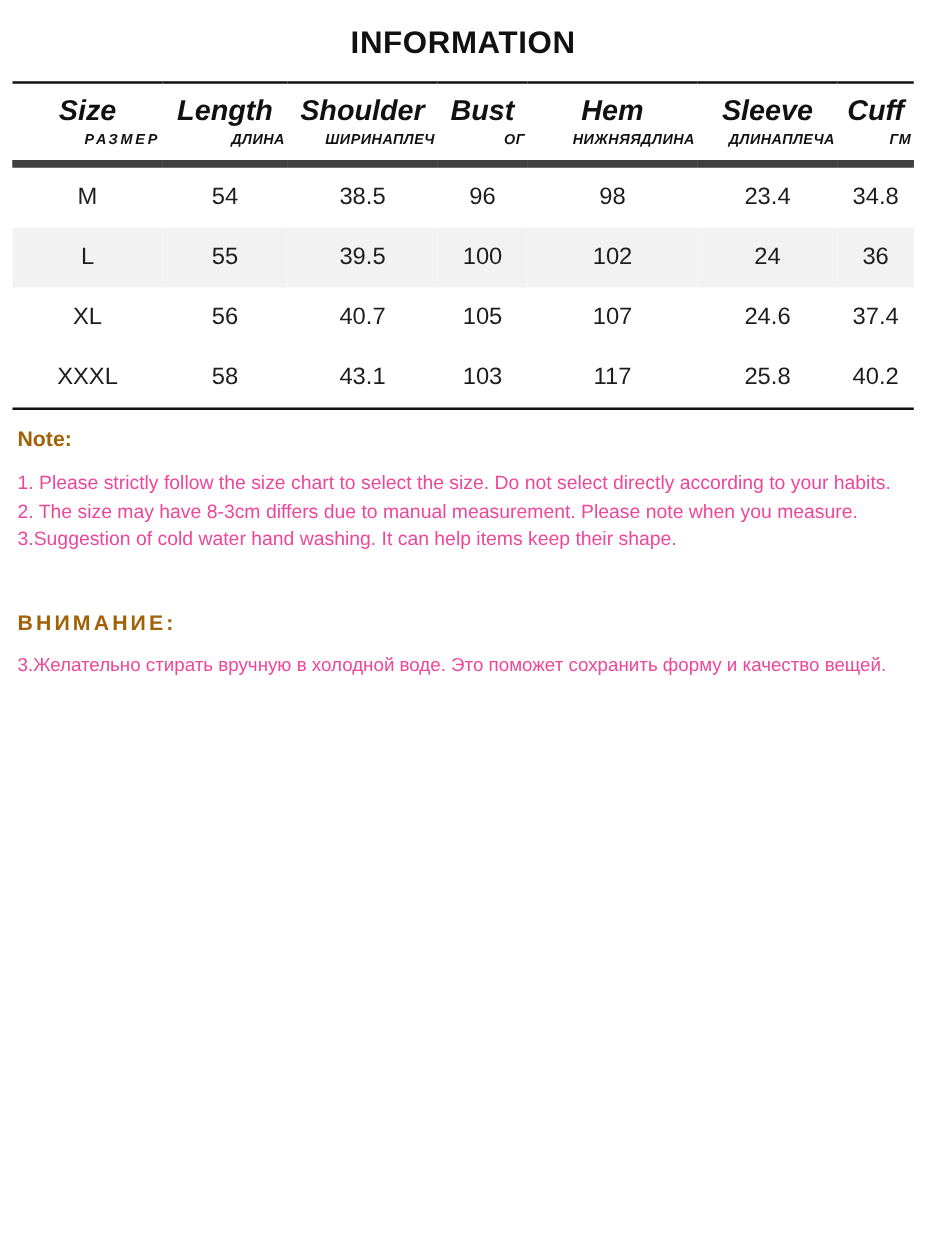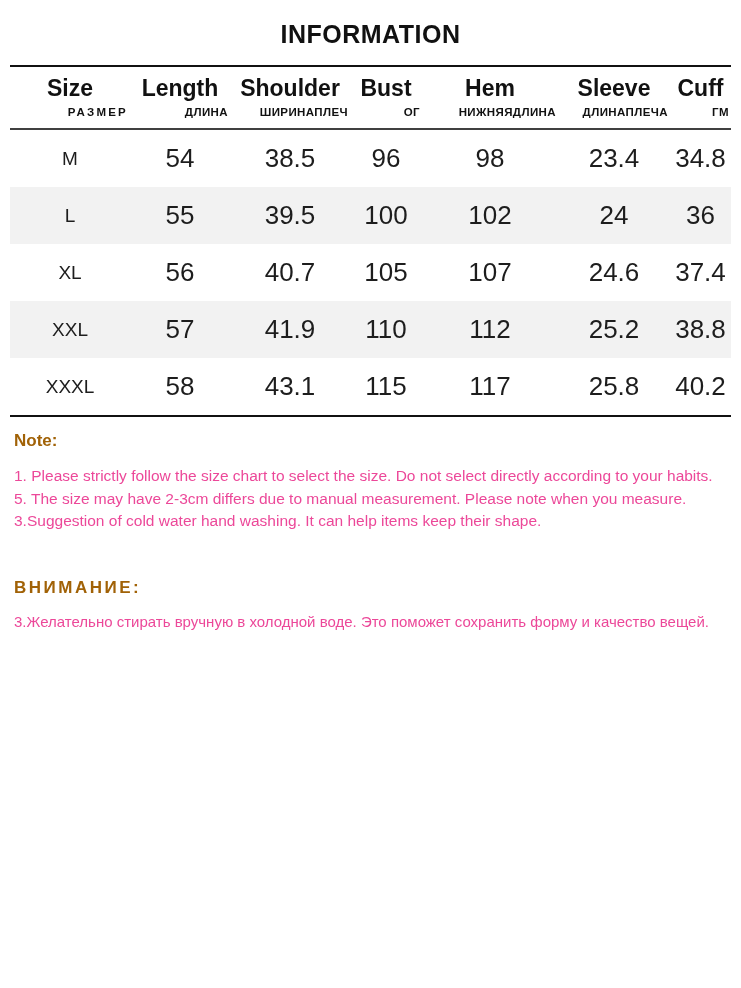--- a/index.html
+++ b/index.html
@@ -29,25 +29,26 @@
     color: #111;
   }
   table.size-chart {
     width: 721px;
     margin: 0 10px;
     border-collapse: collapse;
     table-layout: fixed;
   }
   table.size-chart thead th {
     border-top: 2px solid #111;
-    border-bottom: 2px solid #404040;
+    border-bottom: 6px solid #404040;
     padding: 8px 2px 10px 2px;
     vertical-align: top;
     text-align: center;
     font-weight: normal;
+    font-style: italic;
   }
   .hdr-en {
     display: block;
     font-size: 23px;
     font-weight: bold;
     color: #111;
     line-height: 1.15;
     white-space: nowrap;
   }
   .hdr-ru {
@@ -56,21 +57,21 @@
     font-weight: bold;
     color: #111;
     margin-top: 5px;
     letter-spacing: 0.4px;
     white-space: nowrap;
     text-align: right;
   }
   .hdr-ru.spaced { letter-spacing: 2.2px; }
   table.size-chart tbody td {
     text-align: center;
-    font-size: 26px;
+    font-size: 19px;
     padding: 13px 2px;
     color: #1d1d1d;
     border: none;
   }
   table.size-chart tbody tr.alt td {
     background: #f2f2f2;
   }
   table.size-chart tbody td.size-col {
     font-size: 19px;
   }
@@ -170,45 +171,36 @@
       </tr>
       <tr>
         <td class="size-col">XL</td>
         <td>56</td>
         <td>40.7</td>
         <td>105</td>
         <td>107</td>
         <td>24.6</td>
         <td>37.4</td>
       </tr>
-      <tr class="alt">
-        <td class="size-col">XXL</td>
-        <td>57</td>
-        <td>41.9</td>
-        <td>110</td>
-        <td>112</td>
-        <td>25.2</td>
-        <td>38.8</td>
-      </tr>
       <tr>
         <td class="size-col">XXXL</td>
         <td>58</td>
         <td>43.1</td>
-        <td>115</td>
+        <td>103</td>
         <td>117</td>
         <td>25.8</td>
         <td>40.2</td>
       </tr>
     </tbody>
   </table>
   <div class="chart-bottom-rule"></div>
 
   <div class="note-block">
     <div class="note-head">Note:</div>
     <p class="note-line">1. Please strictly follow the size chart  to select the size. Do not select directly according to your habits.</p>
-    <p class="note-line">5. The size may have 2-3cm differs due to manual measurement. Please note when you measure.</p>
+    <p class="note-line">2. The size may have 8-3cm differs due to manual measurement. Please note when you measure.</p>
     <p class="note-line">3.Suggestion of cold water hand washing. It can help items keep their shape.</p>
 
     <div class="note-head ru">ВНИМАНИЕ:</div>
     <p class="note-line ru">3.Желательно стирать вручную в холодной воде. Это поможет сохранить форму и качество вещей.</p>
   </div>
 
 </div>
 
 </body></html>

